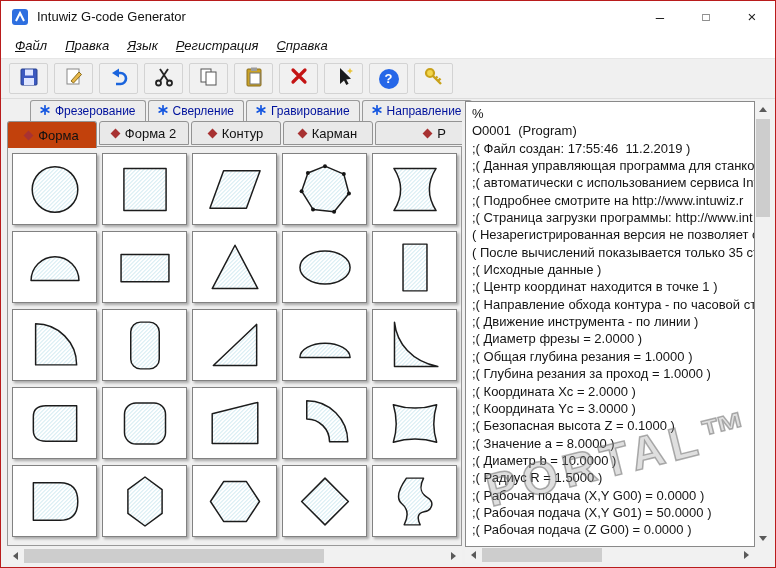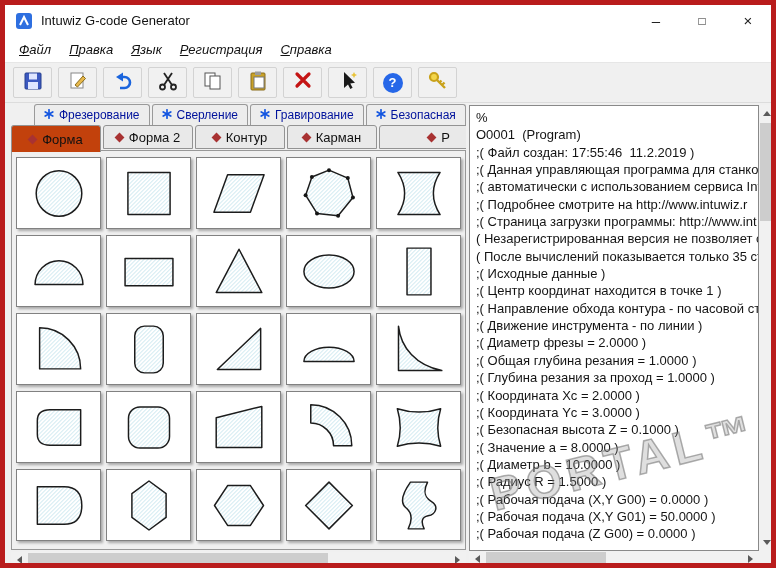--- a/index.html
+++ b/index.html
@@ -1,17 +1,17 @@
 <!DOCTYPE html>
 <html><head>
 <meta charset="utf-8">
 <style>
   * { margin:0; padding:0; box-sizing:border-box; }
   html,body { width:776px; height:568px; background:#fff; font-family:"Liberation Sans", sans-serif; }
-  .window { position:relative; width:776px; height:568px; background:#f0f0f0; border:5px solid #b91c1c; overflow:hidden; }
+  .window { position:relative; width:776px; height:568px; background:#f0f0f0; border:1px solid #b91c1c; overflow:hidden; }
 
   
   .titlebar { position:absolute; left:0; top:0; right:0; height:31px; background:#fff; display:flex; align-items:center; }
   .app-ic { width:18px; height:18px; margin-left:10px; }
   .title { margin-left:8px; font-size:13px; color:#111; }
   .wbtns { position:absolute; right:0; top:0; height:31px; display:flex; }
   .wbtn { width:46px; height:31px; display:flex; align-items:center; justify-content:center; font-size:15px; color:#222; cursor:default; }
   .wbtn.max { font-size:12px; }
 
   
@@ -195,21 +195,21 @@
         <span>Гравирование</span>
       </div>
       <div class="tab1">
         <span><svg width="10" height="10" viewBox="0 0 10 10">
             <g stroke="#1456e0" stroke-width="1.7" stroke-linecap="round">
               <line x1="5" y1="0.8" x2="5" y2="9.2"></line>
               <line x1="1.2" y1="2.9" x2="8.8" y2="7.1"></line>
               <line x1="8.8" y1="2.9" x2="1.2" y2="7.1"></line>
             </g>
           </svg></span>
-        <span>Безопасная</span>
+        <span>Направление</span>
       </div>
     </div>
   <div class="tabs2" id="tabs2">
       <div class="tab2 sel">
         <span class="ic2"></span>
         <span>Форма</span>
       </div>
       <div class="tab2">
         <span class="ic2"></span>
         <span>Форма 2</span>

